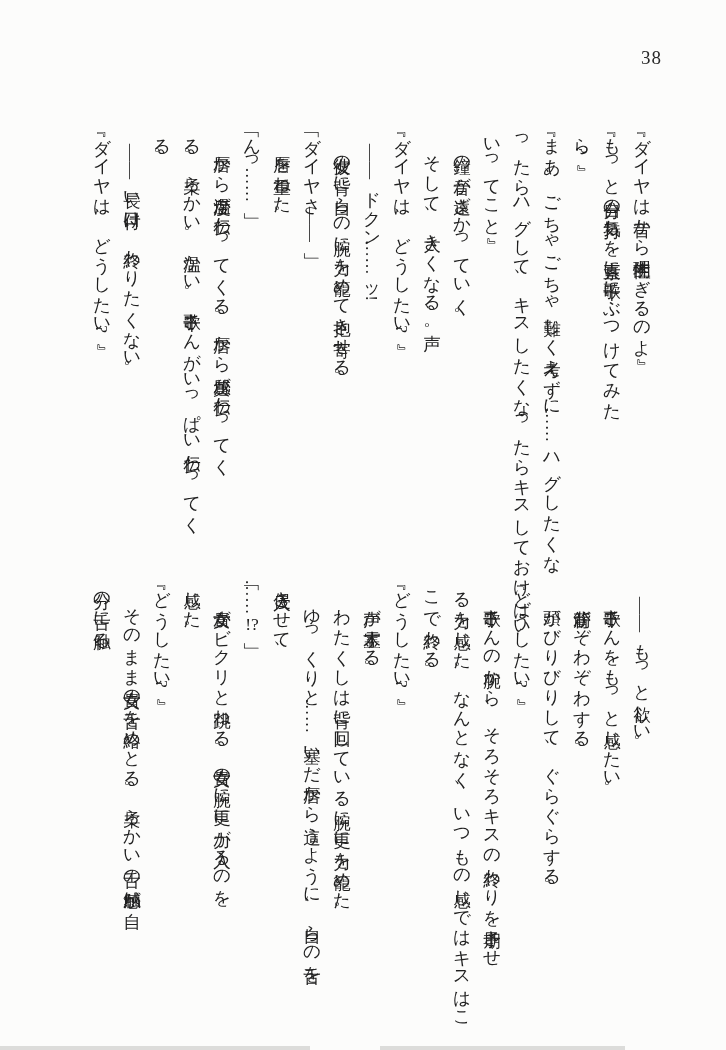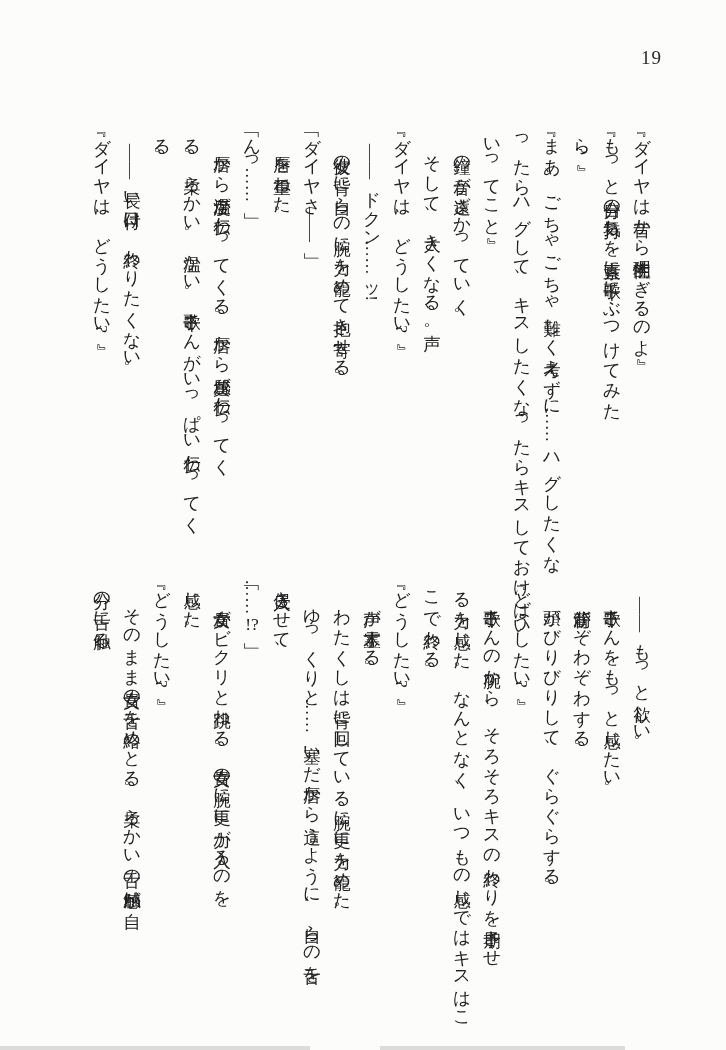--- a/index.html
+++ b/index.html
@@ -47,21 +47,21 @@
     background: #dcdcda;
   }
   .scan-edge.seg-1 { left: 0;   width: 310px; }
   .scan-edge.seg-2 { left: 380px; width: 245px; }
 </style>
 </head>
 <body>
 
 <div class="page">
 
-  <div class="page-number">19</div>
+  <div class="page-number">38</div>
 
   <div class="vblock" style="top: 126px;">
       <p>『ダイヤは昔から理性的すぎるのよ』</p>
       <p>『もっと自分の気持ちを素直に千歌にぶつけてみた</p>
       <p>ら?』</p>
       <p>『まあ、ごちゃごちゃ難しく考えずに……ハグしたくな</p>
       <p>ったらハグして、キスしたくなったらキスしておけばい</p>
       <p>いってこと』</p>
       <p>　鐘の音が遠ざかっていく。</p>
       <p>　そして、大きくなる、声。</p>

